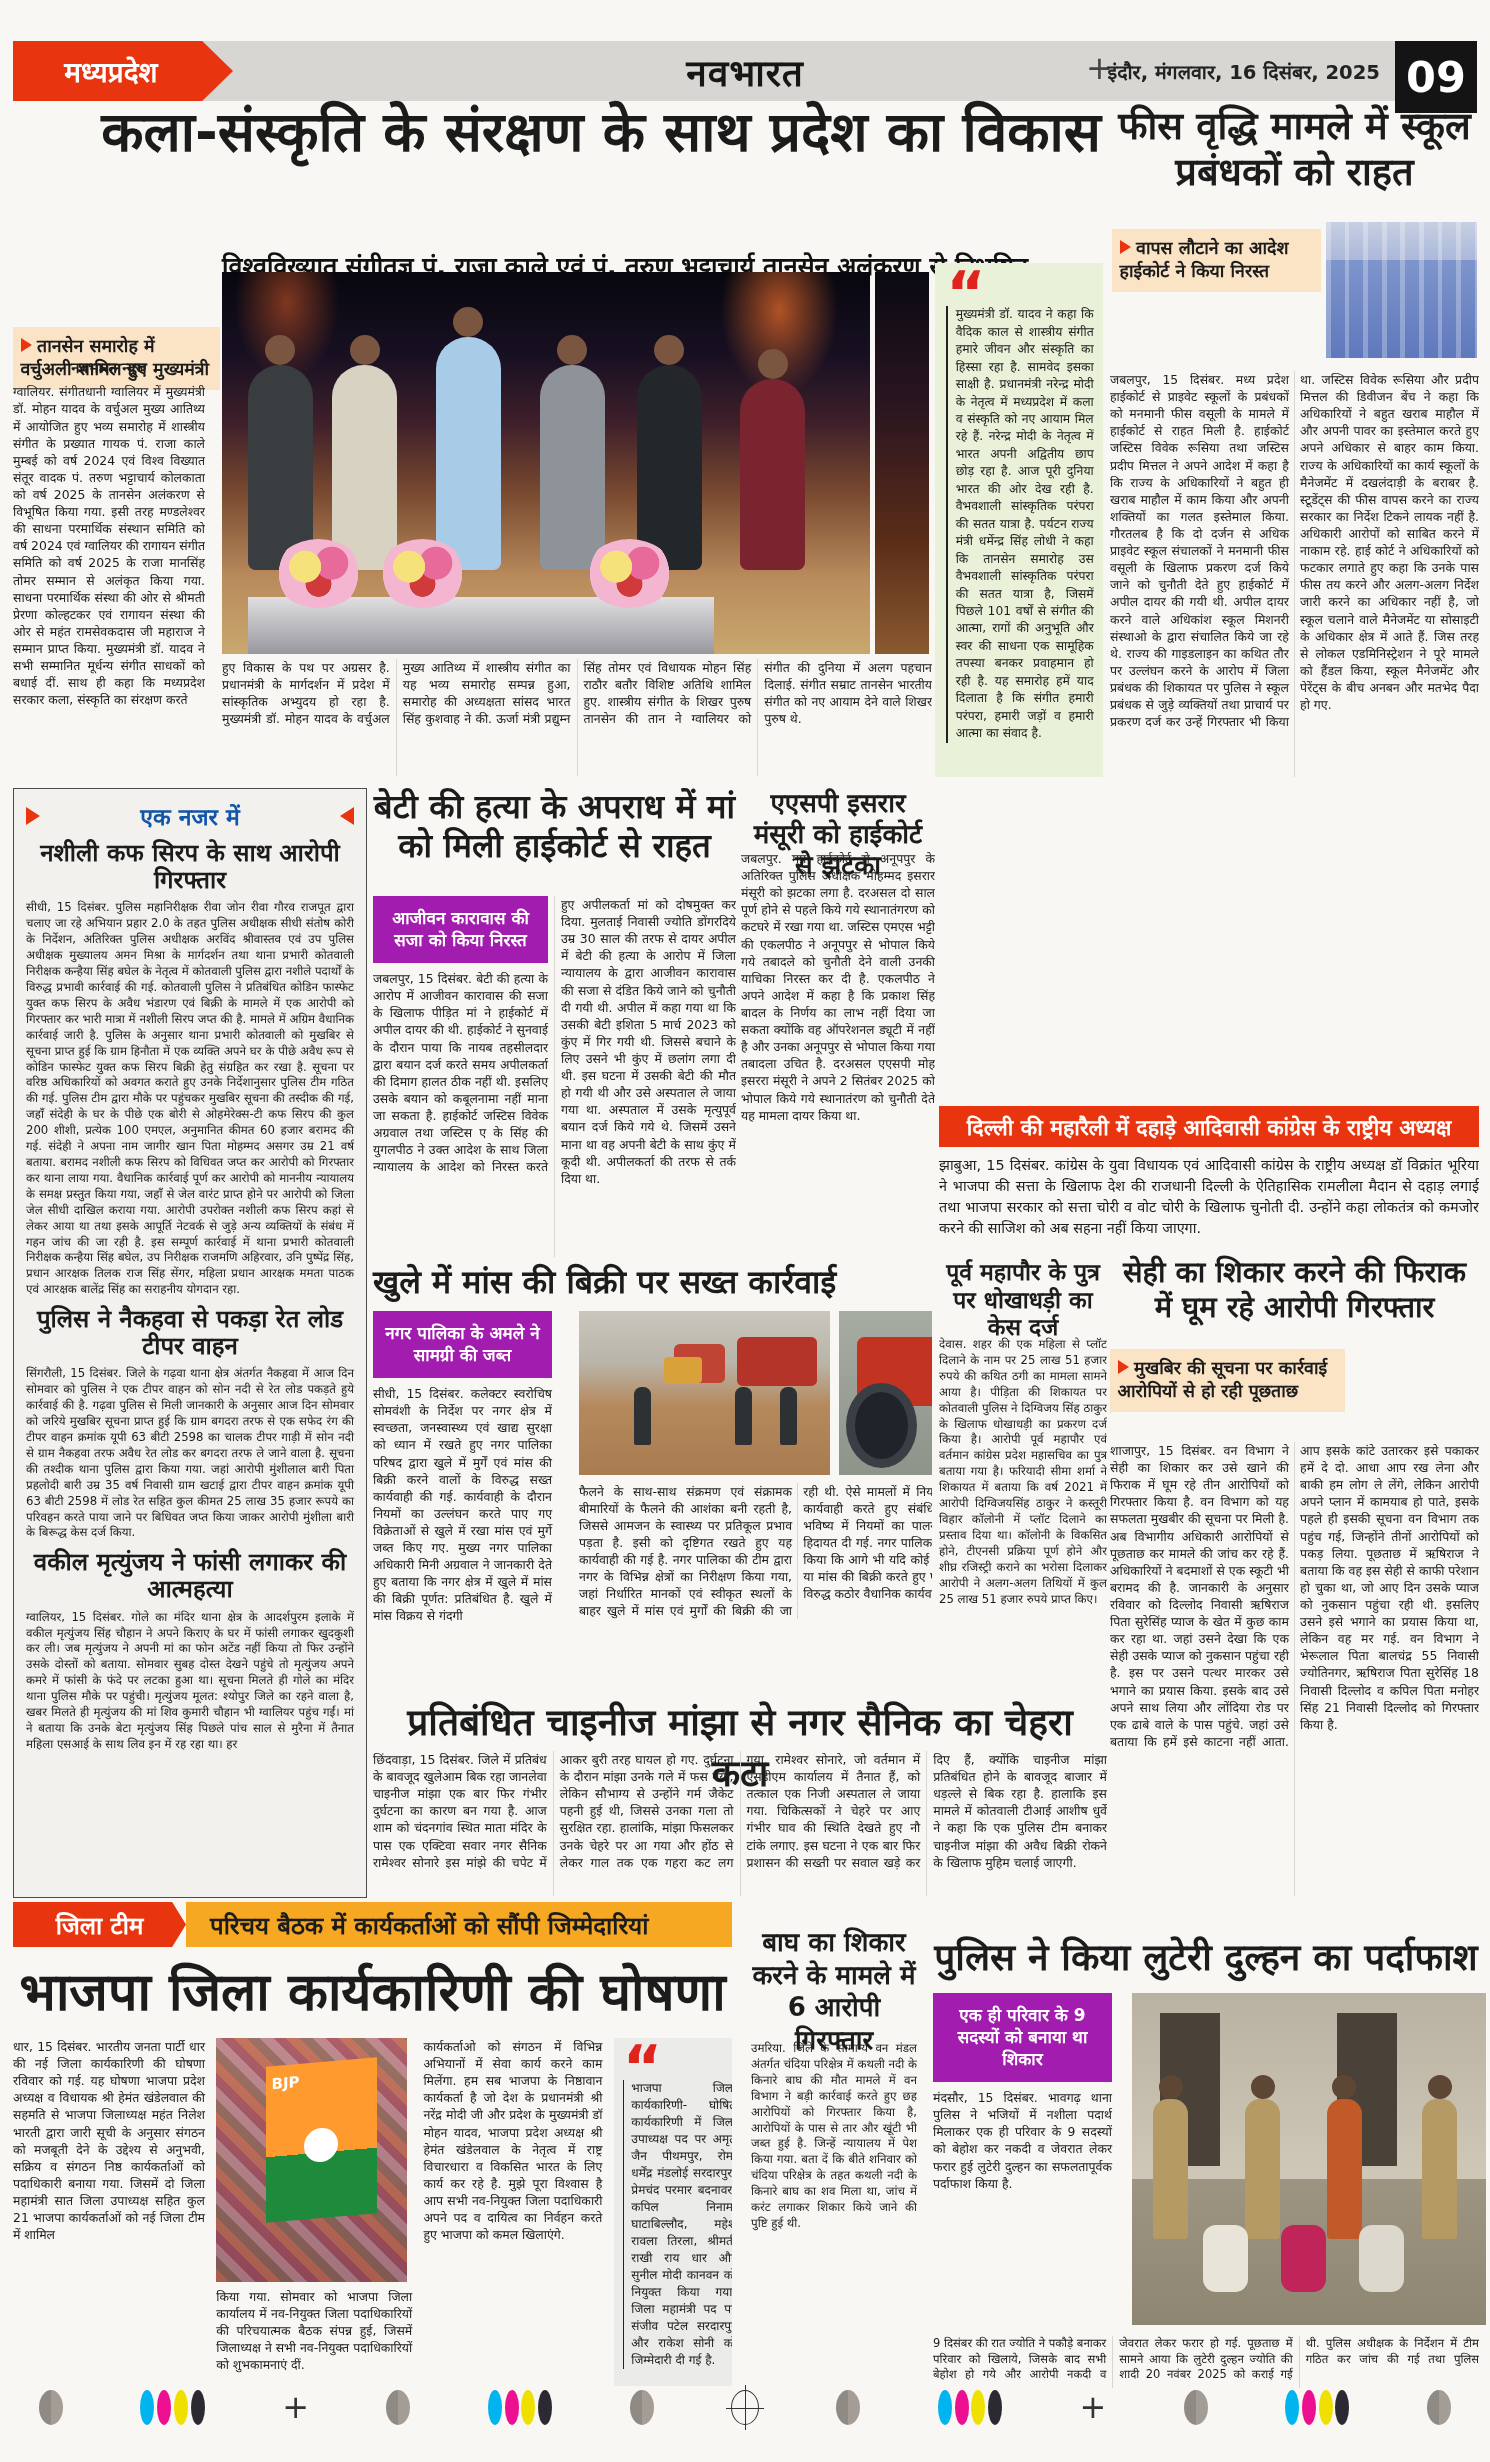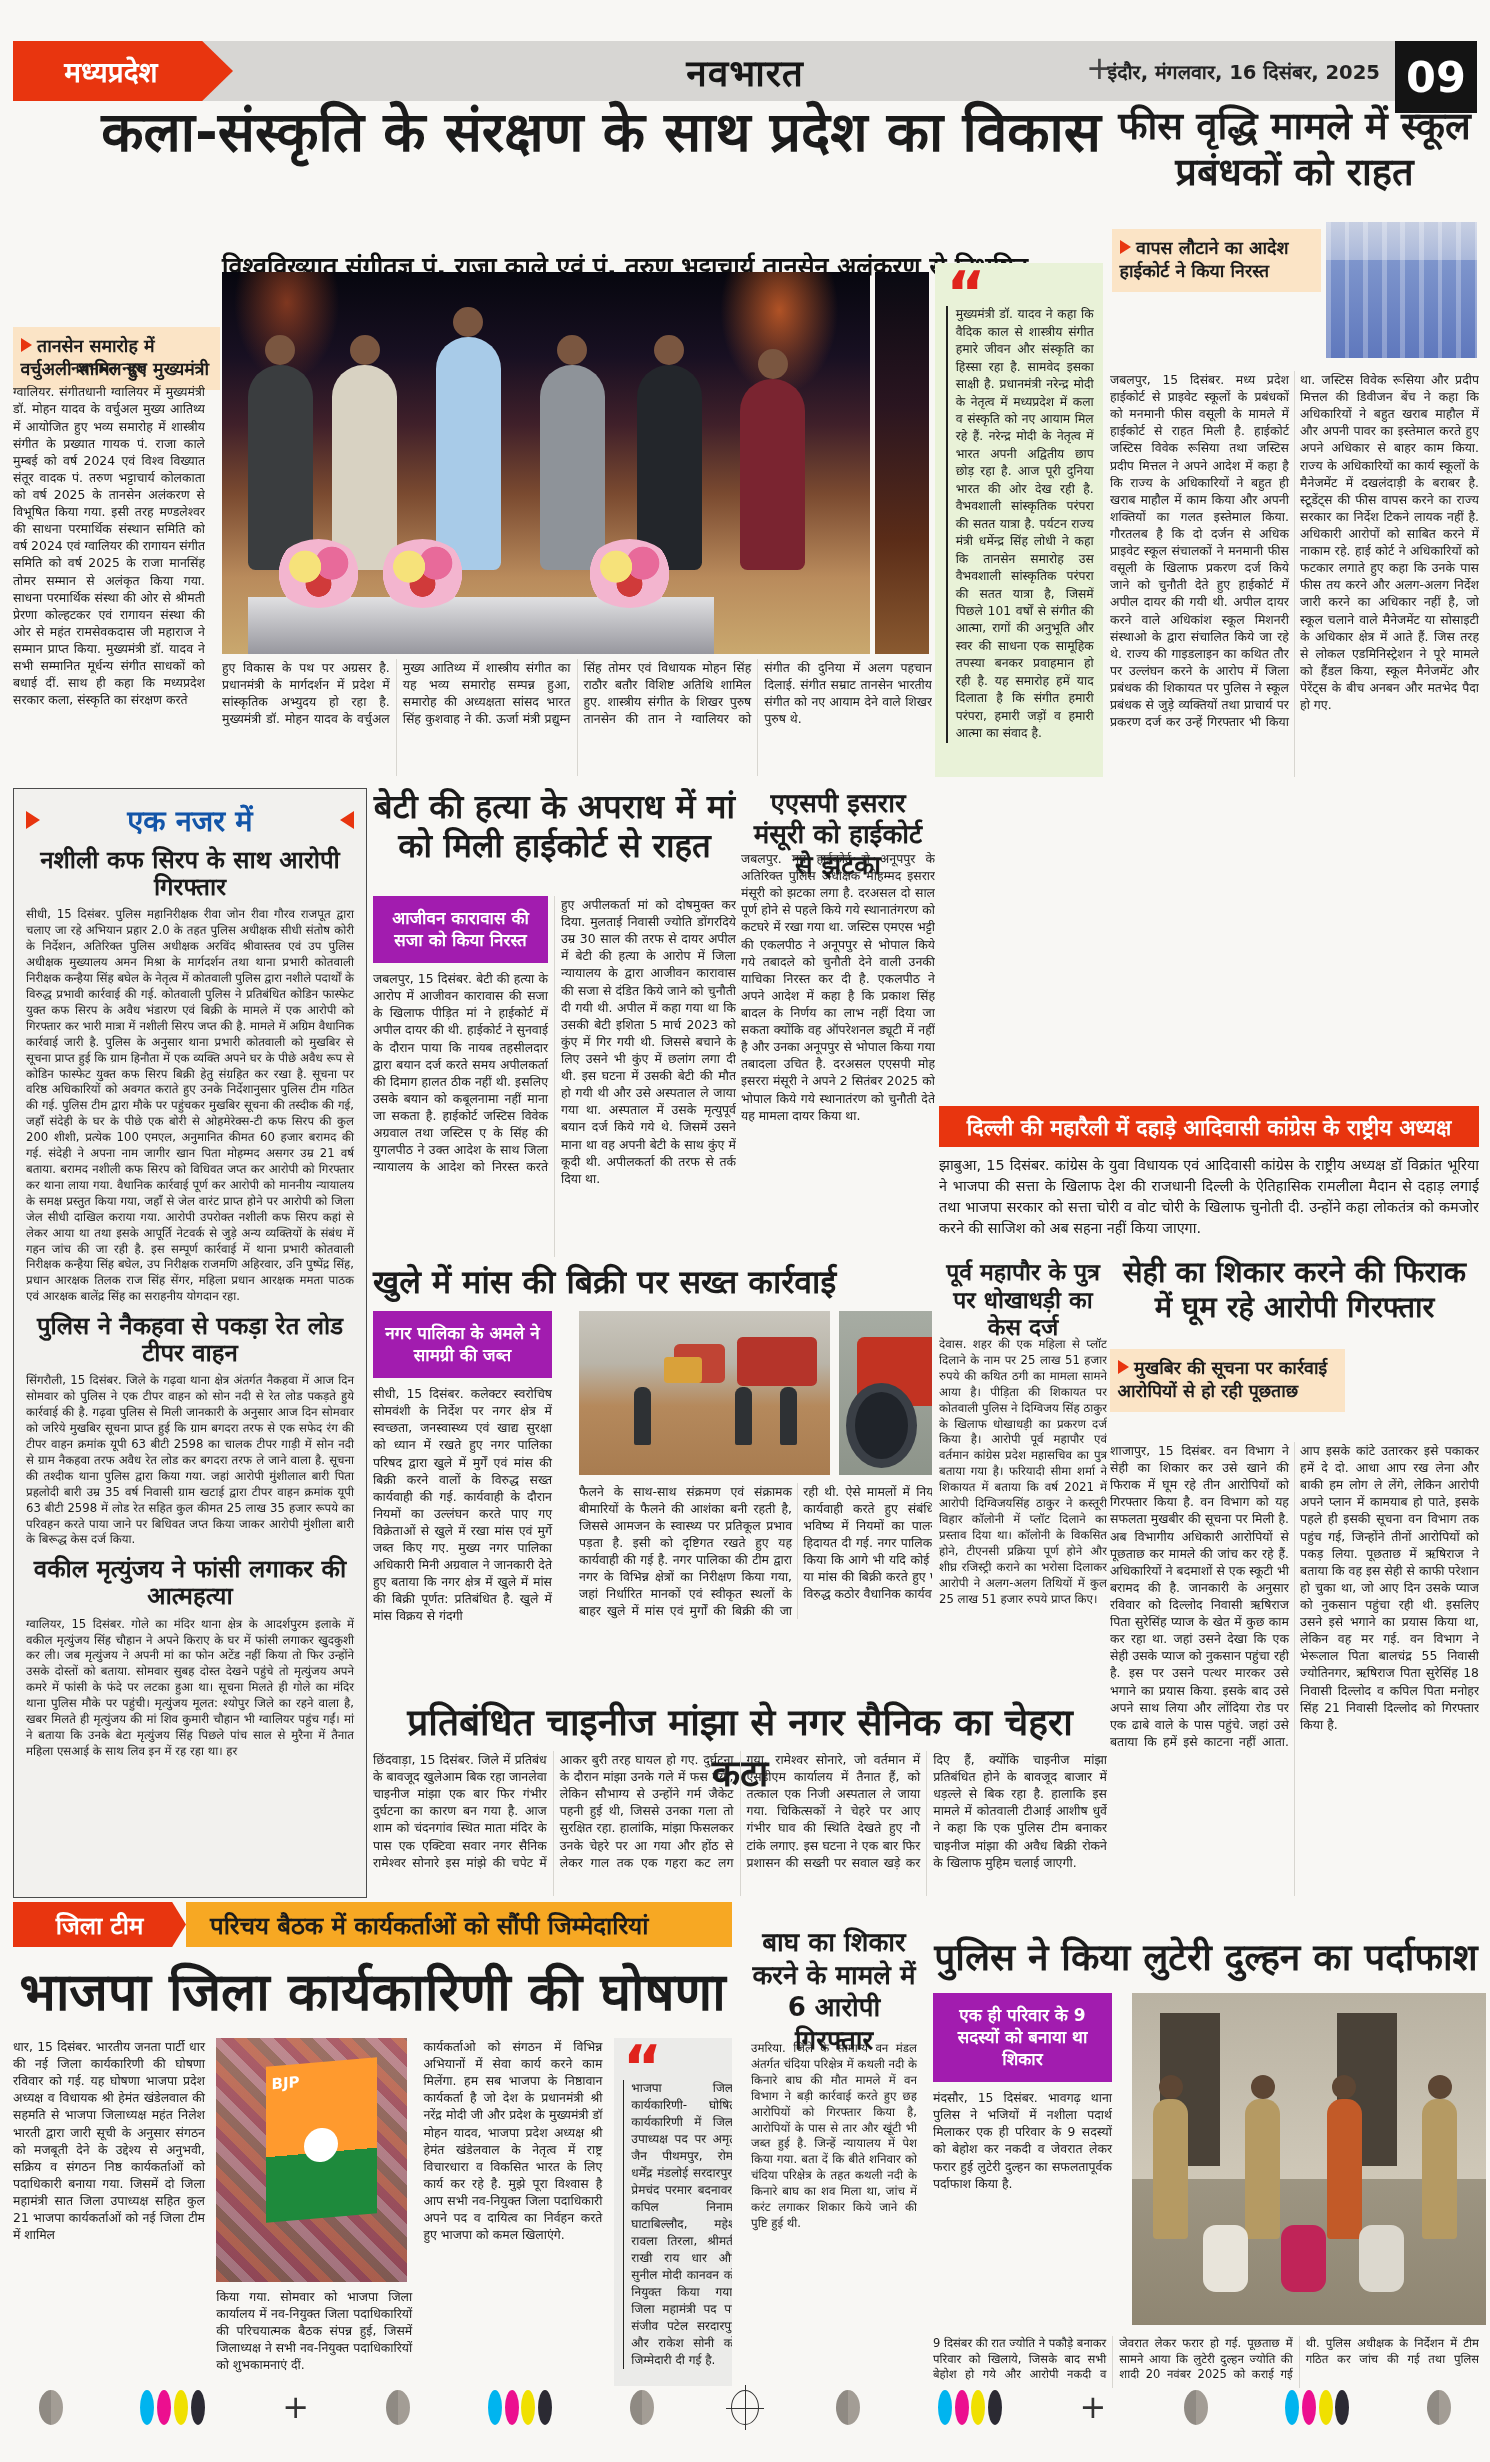--- a/index.html
+++ b/index.html
@@ -103,21 +103,21 @@
   .door { position:absolute; top:6%; width:17%; height:46%; background:#4a4238; }
   .cop { position:absolute; bottom:26%; width:35px; height:140px; background:#b59a63; border-radius:15px 15px 3.7px 3.7px; }
   .cop:before { content:""; position:absolute; top:-24px; left:50%; margin-left:-12px; width:24px; height:24px;
       border-radius:50%; background:#5d4634; }
   .sitter { position:absolute; bottom:10%; width:45px; height:67px; border-radius:13px; }
 
   
   .glance { left:13px; top:788px; width:354px; height:1110px; background:#f2f1ee; border:1.9px solid #4c4c4c;
       padding:9.3px 12px; overflow:hidden; }
   .glance-hd { display:flex; align-items:center; justify-content:space-between; margin:1.9px 0 5.6px; }
-  .glance-title { color:#1355a8; font-size:29px; font-weight:800; }
+  .glance-title { color:#1355a8; font-size:23px; font-weight:800; }
   .tri-r { width:0; height:0; border-top:9.3px solid transparent; border-bottom:9.3px solid transparent; border-left:14px solid #e8350f; }
   .tri-l { width:0; height:0; border-top:9.3px solid transparent; border-bottom:9.3px solid transparent; border-right:14px solid #e8350f; }
   .glance h3 { font-size:24px; font-weight:800; text-align:center; margin:7.5px 0 5.6px; line-height:1.15; }
 
   
   .beti-head { left:373px; top:788px; width:363px; font-size:33px; font-weight:800; text-align:center; line-height:1.18; }
   .beti-body { left:373px; top:896px; width:363px; height:361px; column-count:2; column-gap:13px;
       column-rule:0.9px solid #d8d6d0; overflow:hidden; }
   .bluebox { background:#a21caf; color:#fff; font-size:17px; font-weight:800; text-align:center;
       padding:11.2px 7.5px; margin-bottom:7.5px; line-height:1.3; }

